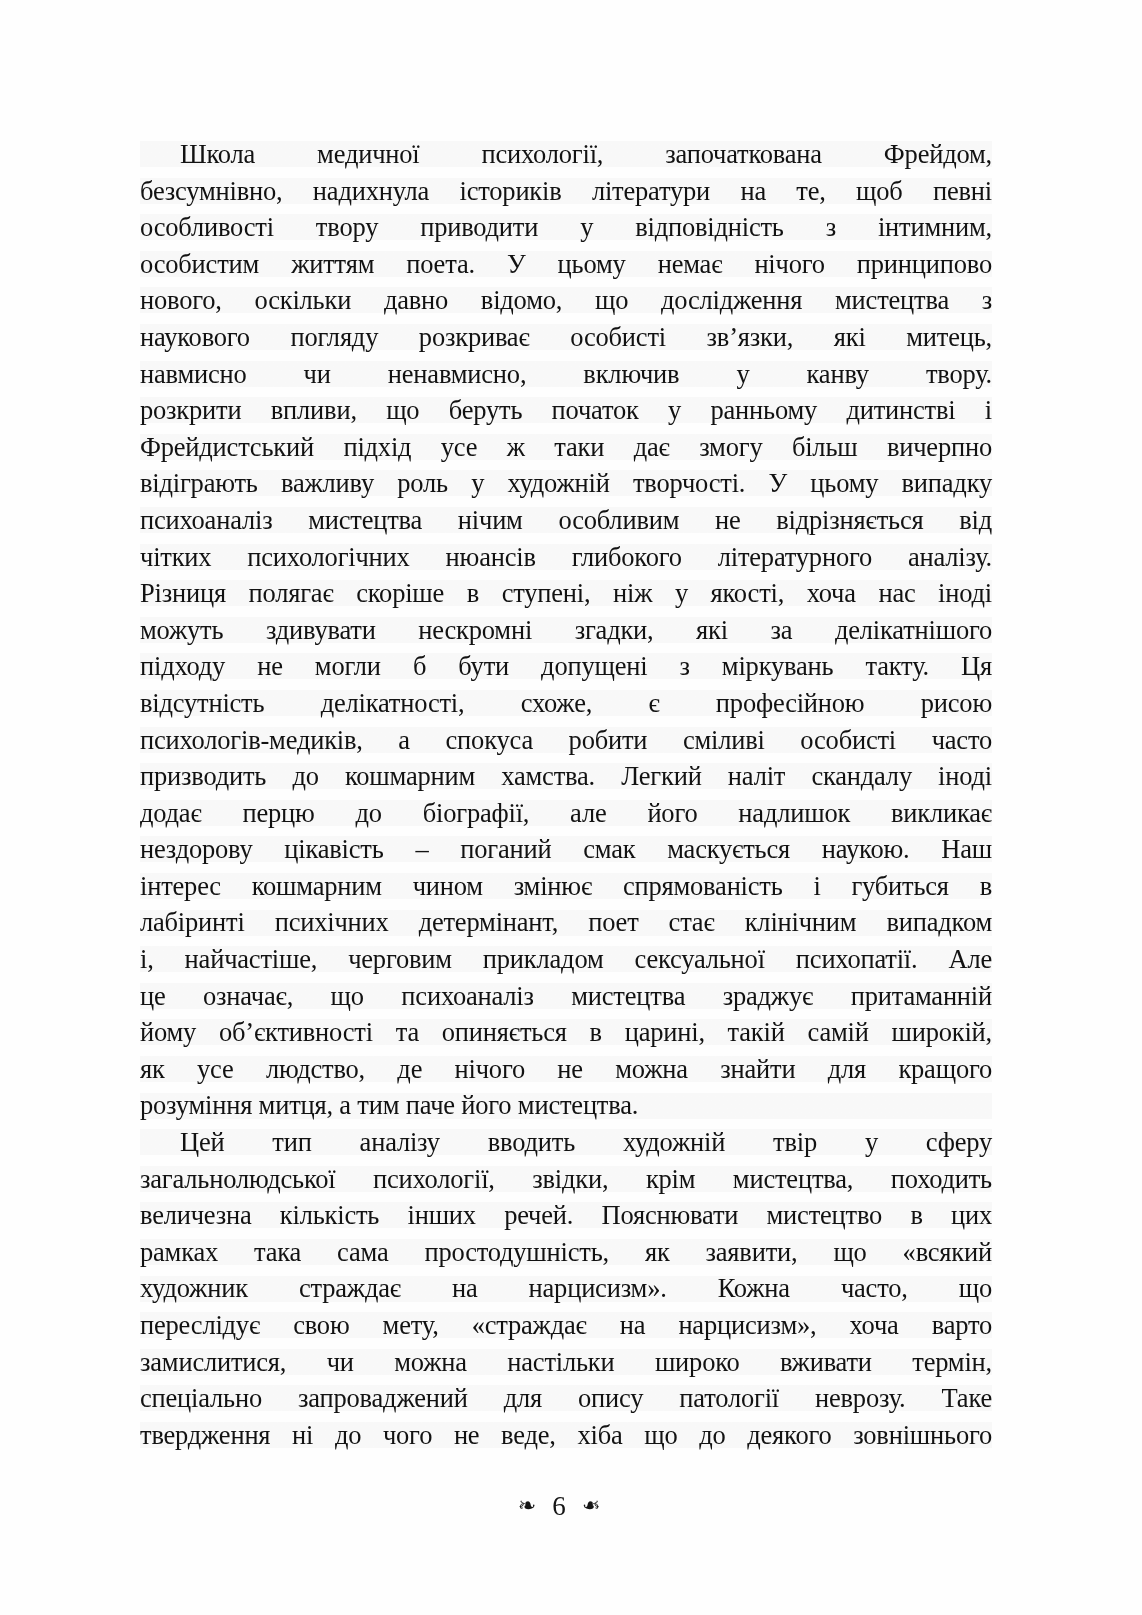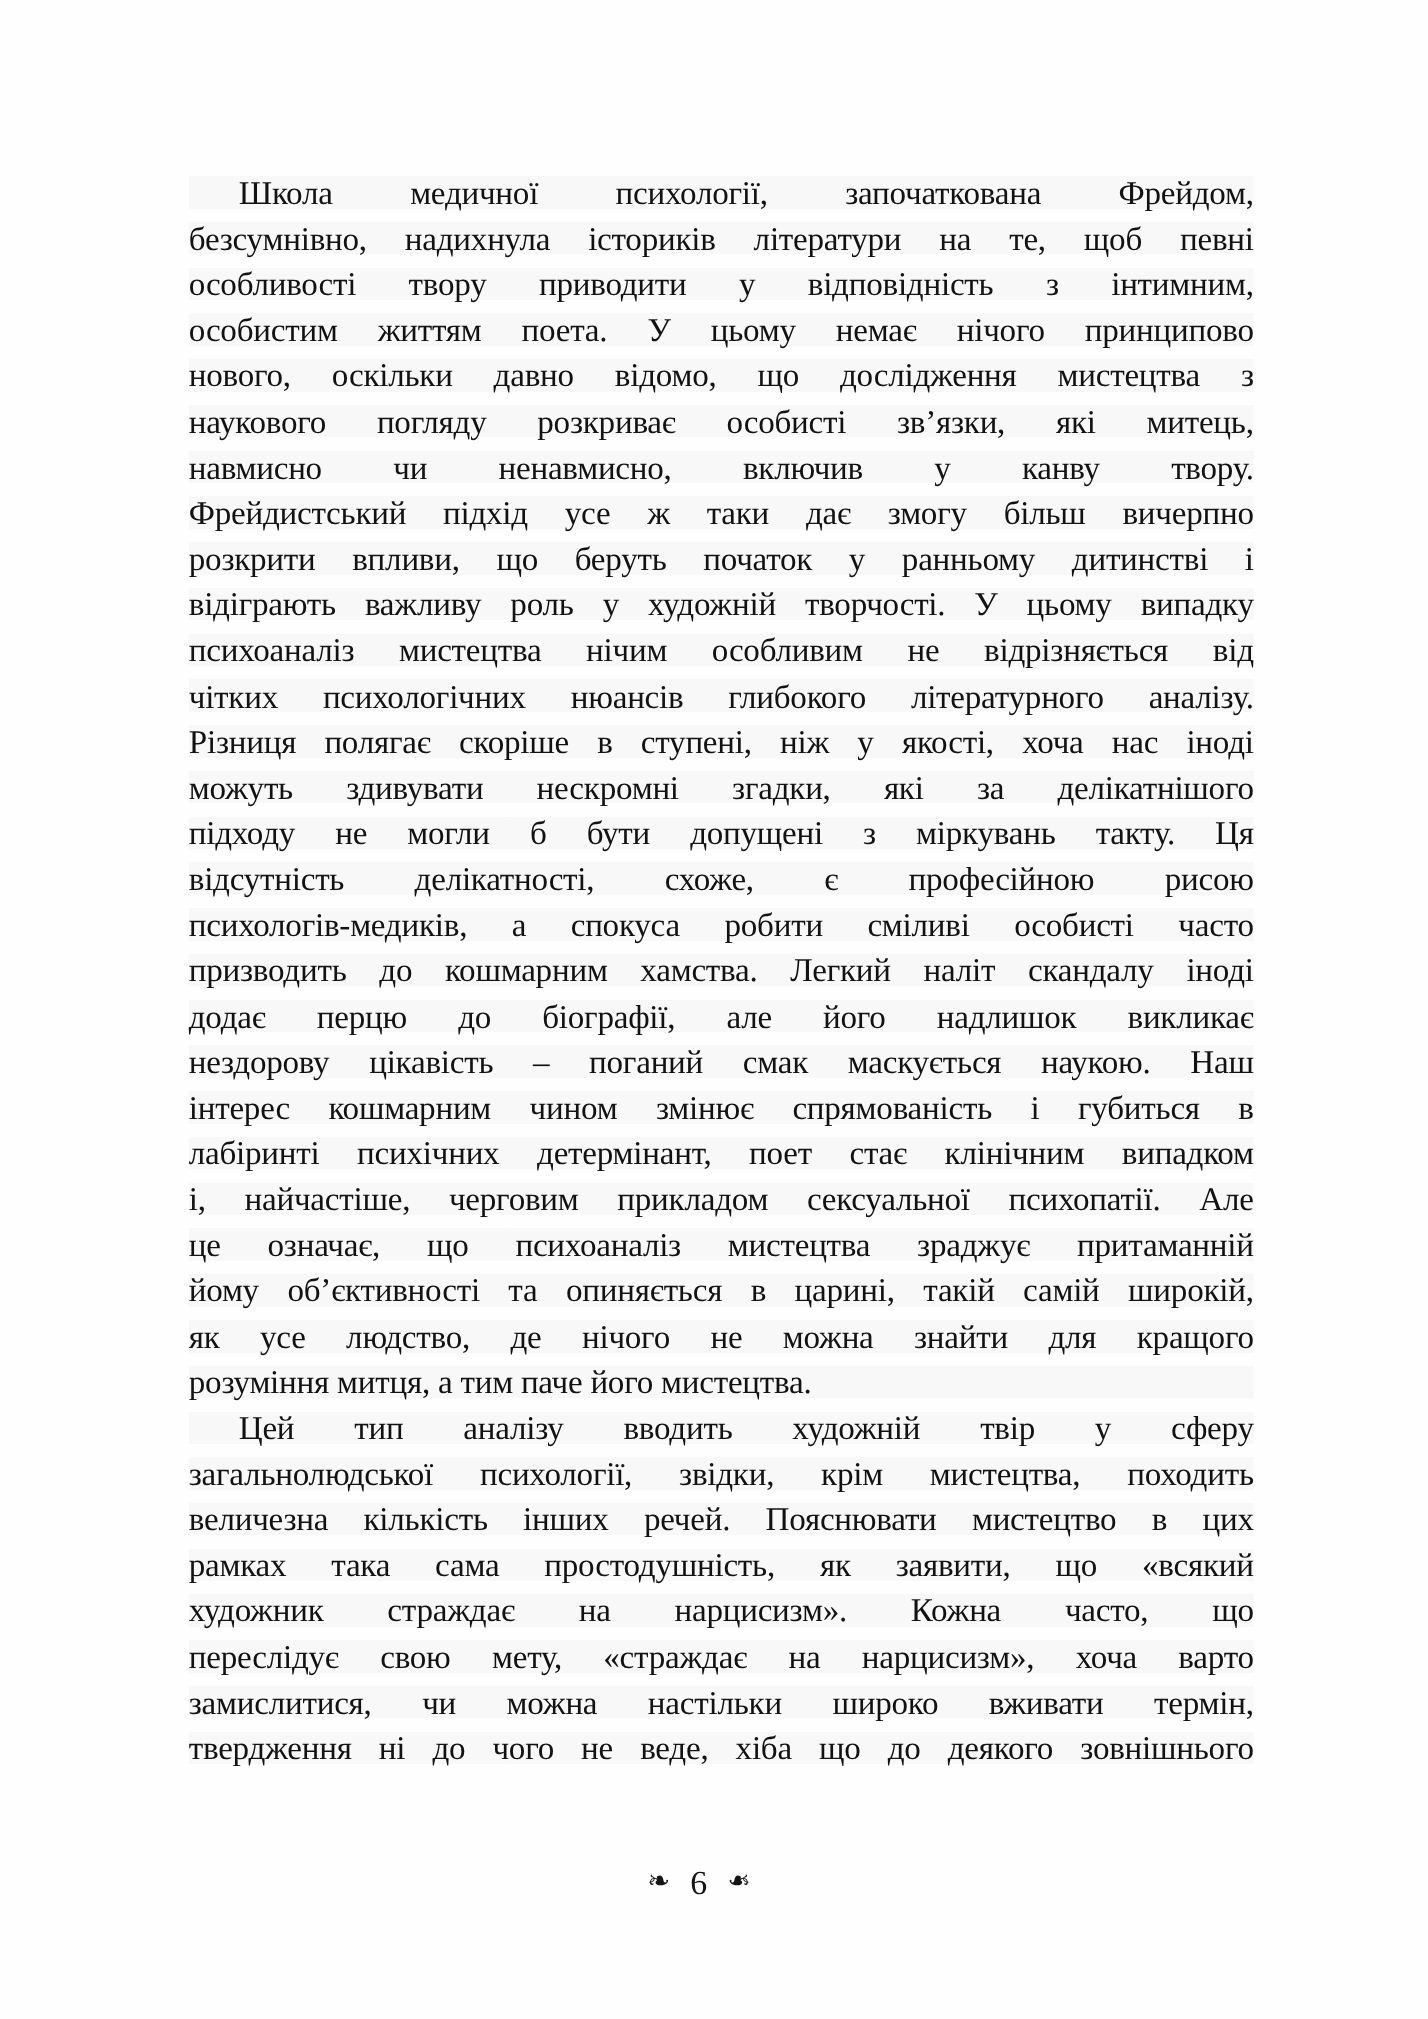--- a/index.html
+++ b/index.html
@@ -12,21 +12,21 @@
     width: 1142px;
     height: 1615px;
     margin: 0 auto;
     background: #fefefe;
     overflow: hidden;
     font-family: "Liberation Serif", "DejaVu Serif", serif;
     color: #121212;
   }
   .text-block {
     position: absolute;
-    left: 151px;
+    left: 140px;
     top: 136px;
     width: 852px;
     
     background-image: repeating-linear-gradient(
       to bottom,
       rgba(0,0,0,0.0) 0px,
       rgba(0,0,0,0.0) 5px,
       rgba(0,0,0,0.022) 5px,
       rgba(0,0,0,0.022) 31px,
       rgba(0,0,0,0.0) 31px,
@@ -82,22 +82,22 @@
 <div class="page">
 
   <div class="text-block" id="text-block">
       <div class="line indent">Школа медичної психології, започаткована Фрейдом,</div>
       <div class="line">безсумнівно, надихнула істориків літератури на те, щоб певні</div>
       <div class="line">особливості твору приводити у відповідність з інтимним,</div>
       <div class="line">особистим життям поета. У цьому немає нічого принципово</div>
       <div class="line">нового, оскільки давно відомо, що дослідження мистецтва з</div>
       <div class="line">наукового погляду розкриває особисті зв’язки, які митець,</div>
       <div class="line">навмисно чи ненавмисно, включив у канву твору.</div>
+      <div class="line">розкрити впливи, що беруть початок у ранньому дитинстві і</div>
       <div class="line">Фрейдистський підхід усе ж таки дає змогу більш вичерпно</div>
-      <div class="line">розкрити впливи, що беруть початок у ранньому дитинстві і</div>
       <div class="line">відіграють важливу роль у художній творчості. У цьому випадку</div>
       <div class="line">психоаналіз мистецтва нічим особливим не відрізняється від</div>
       <div class="line">чітких психологічних нюансів глибокого літературного аналізу.</div>
       <div class="line">Різниця полягає скоріше в ступені, ніж у якості, хоча нас іноді</div>
       <div class="line">можуть здивувати нескромні згадки, які за делікатнішого</div>
       <div class="line">підходу не могли б бути допущені з міркувань такту. Ця</div>
       <div class="line">відсутність делікатності, схоже, є професійною рисою</div>
       <div class="line">психологів-медиків, а спокуса робити сміливі особисті часто</div>
       <div class="line">призводить до кошмарним хамства. Легкий наліт скандалу іноді</div>
       <div class="line">додає перцю до біографії, але його надлишок викликає</div>
@@ -109,20 +109,21 @@
       <div class="line">йому об’єктивності та опиняється в царині, такій самій широкій,</div>
       <div class="line">як усе людство, де нічого не можна знайти для кращого</div>
       <div class="line flush">розуміння митця, а тим паче його мистецтва.</div>
       <div class="line indent">Цей тип аналізу вводить художній твір у сферу</div>
       <div class="line">загальнолюдської психології, звідки, крім мистецтва, походить</div>
       <div class="line">величезна кількість інших речей. Пояснювати мистецтво в цих</div>
       <div class="line">рамках така сама простодушність, як заявити, що «всякий</div>
       <div class="line">художник страждає на нарцисизм». Кожна часто, що</div>
       <div class="line">переслідує свою мету, «страждає на нарцисизм», хоча варто</div>
       <div class="line">замислитися, чи можна настільки широко вживати термін,</div>
+      <div class="line">спеціально запроваджений для опису патології неврозу. Таке</div>
       <div class="line">твердження ні до чого не веде, хіба що до деякого зовнішнього</div>
     </div>
 
   <div class="footer">
     <span class="ornament">❧</span>
     <span class="page-number">6</span>
     <span class="ornament mirrored">❧</span>
   </div>
 
 </div>

